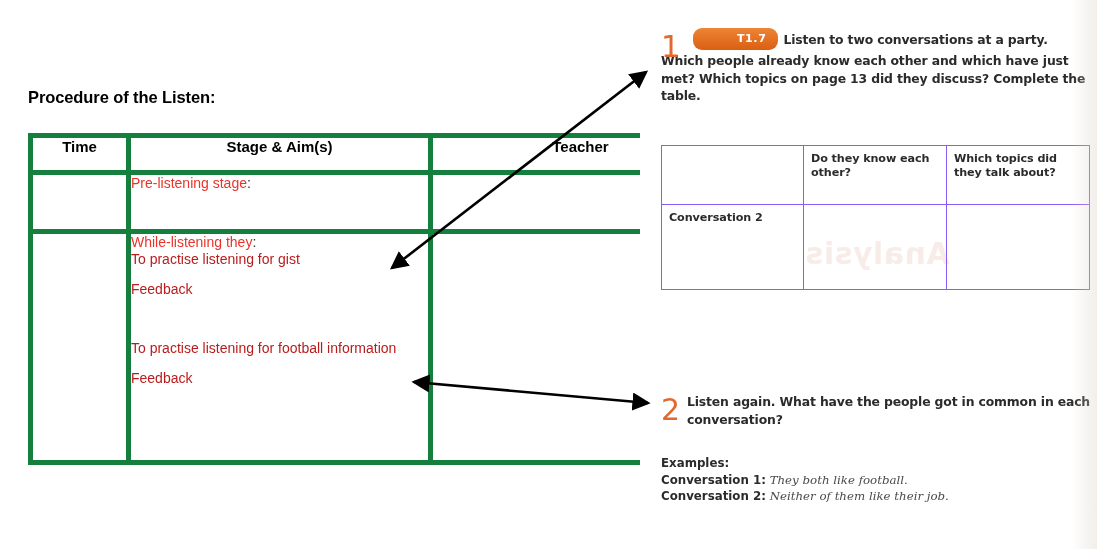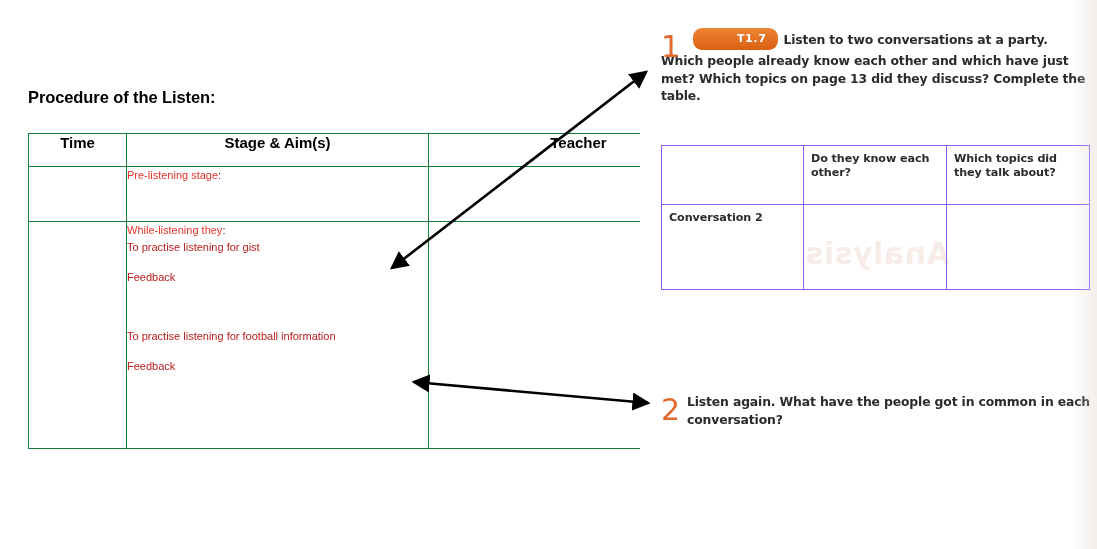--- a/index.html
+++ b/index.html
@@ -35,41 +35,41 @@
   #lesson-plan-title .title-colon { font-weight: bold; }
 
   #plan-table {
     position: absolute;
     left: 28px; top: 133px;
     width: 700px;
     border-collapse: collapse;
     table-layout: fixed;
   }
   #plan-table td, #plan-table th {
-    border: 1px solid #15803d;
+    border: 5px solid #15803d;
     padding: 0;
     vertical-align: top;
     background: #ffffff;
   }
   .col-time  { width: 98px; }
   .col-stage { width: 302px; }
   .col-teach { width: 300px; }
 
   .hdr-cell {
     height: 32px;
     text-align: center;
     vertical-align: middle;
     font-size: 15px;
     font-weight: bold;
     color: #000000;
   }
 
   .stage-cell {
     padding: 10px 10px 10px 11px;
-    font-size: 11px;
+    font-size: 14px;
     line-height: 17px;
     color: #1a1a1a;
   }
   .row-pre   .stage-cell { height: 54px; }
   .row-while .stage-cell { height: 226px; }
   .row-post  .stage-cell { height: 50px; }
 
   .stage-head {
     color: #e8342a;
     white-space: nowrap;
@@ -269,20 +269,27 @@
         <td></td>
       </tr>
     </tbody>
   </table>
 
   <div class="ex-block" style="left:6px; top:393px; width:430px;">
     <div class="ex-number" style="left:0px; top:2px;">2</div>
     <div class="ex-text" style="padding-left:26px;">Listen again. What have the people got in common in each conversation?</div>
   </div>
 
+  <div id="examples-block">
+    <div class="ex-label">Examples:</div>
+    <div><span class="conv-label">Conversation 1:</span>
+      <span class="answer">They both like football.</span></div>
+    <div><span class="conv-label">Conversation 2:</span>
+      <span class="answer">Neither of them like their job.</span></div>
+  </div>
 </div>
 
 <svg id="annotation-layer" viewBox="0 0 1097 549" width="1097" height="549">
   <defs>
     <marker id="head-start" markerWidth="7" markerHeight="7" refX="6" refY="3.5" orient="auto-start-reverse" markerUnits="strokeWidth">
       <path d="M0,0 L7,3.5 L0,7 Z" fill="#000000"></path>
     </marker>
     <marker id="head-end" markerWidth="7" markerHeight="7" refX="6" refY="3.5" orient="auto" markerUnits="strokeWidth">
       <path d="M0,0 L7,3.5 L0,7 Z" fill="#000000"></path>
     </marker>

